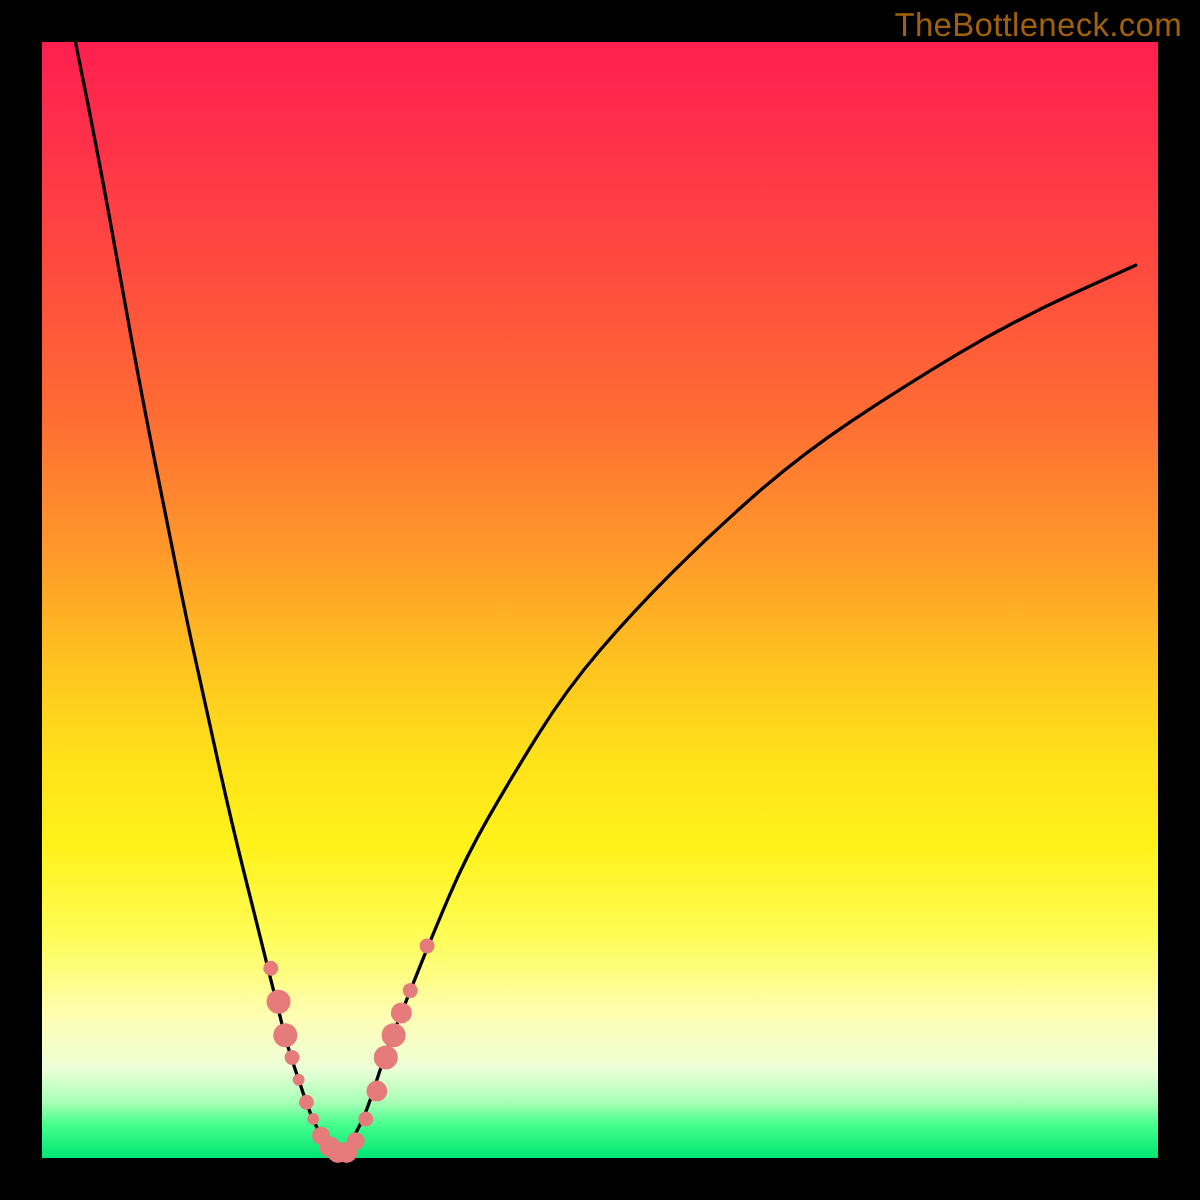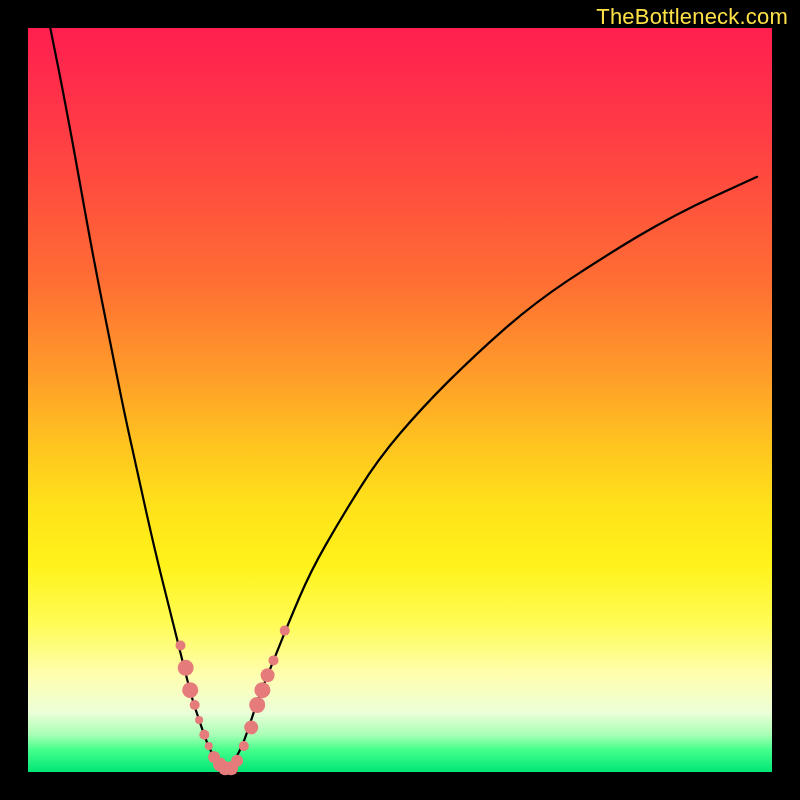--- a/index.html
+++ b/index.html
@@ -41,21 +41,21 @@
       #ecffd8 92%,
       #a8ffb5 95%,
       #46ff8c 97%,
       #00e574 100%
     );
   }
   .watermark {
     position: absolute;
     top: 4px;
     right: 12px;
-    color: #fde047;
+    color: #a16207;
     font-size: 22px;
     font-weight: 500;
     letter-spacing: 0.2px;
     user-select: none;
   }
   svg.curves {
     position: absolute;
     left: 0;
     top: 0;
     width: 744px;

